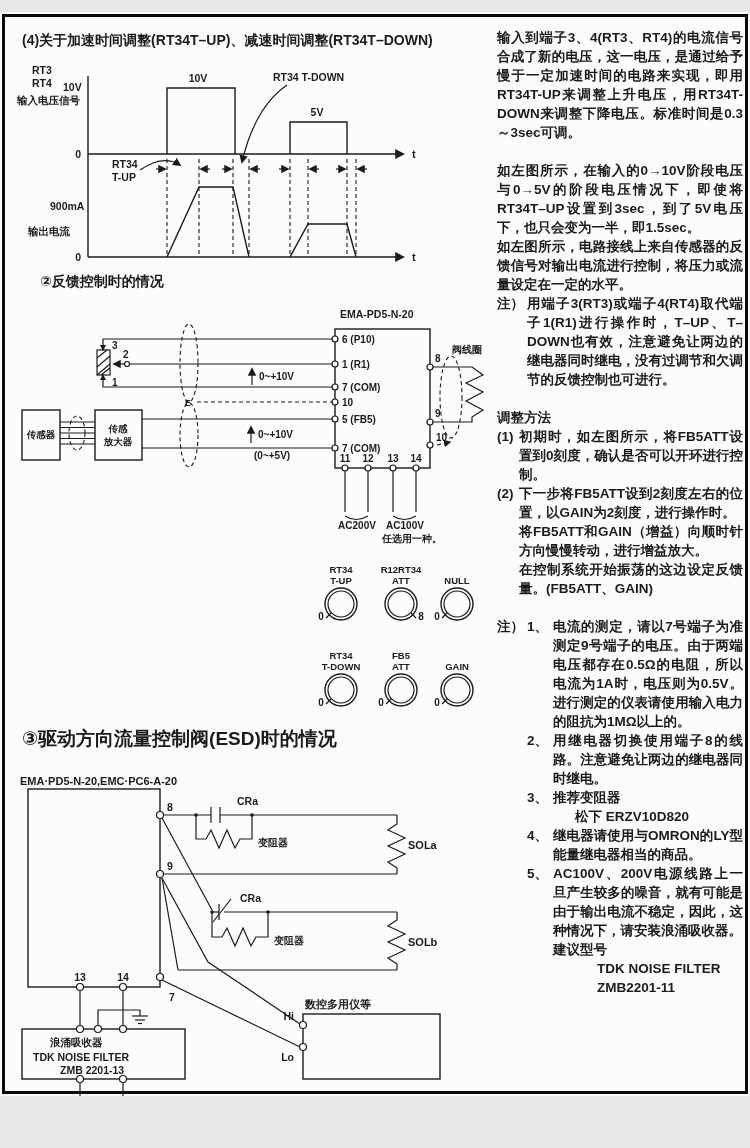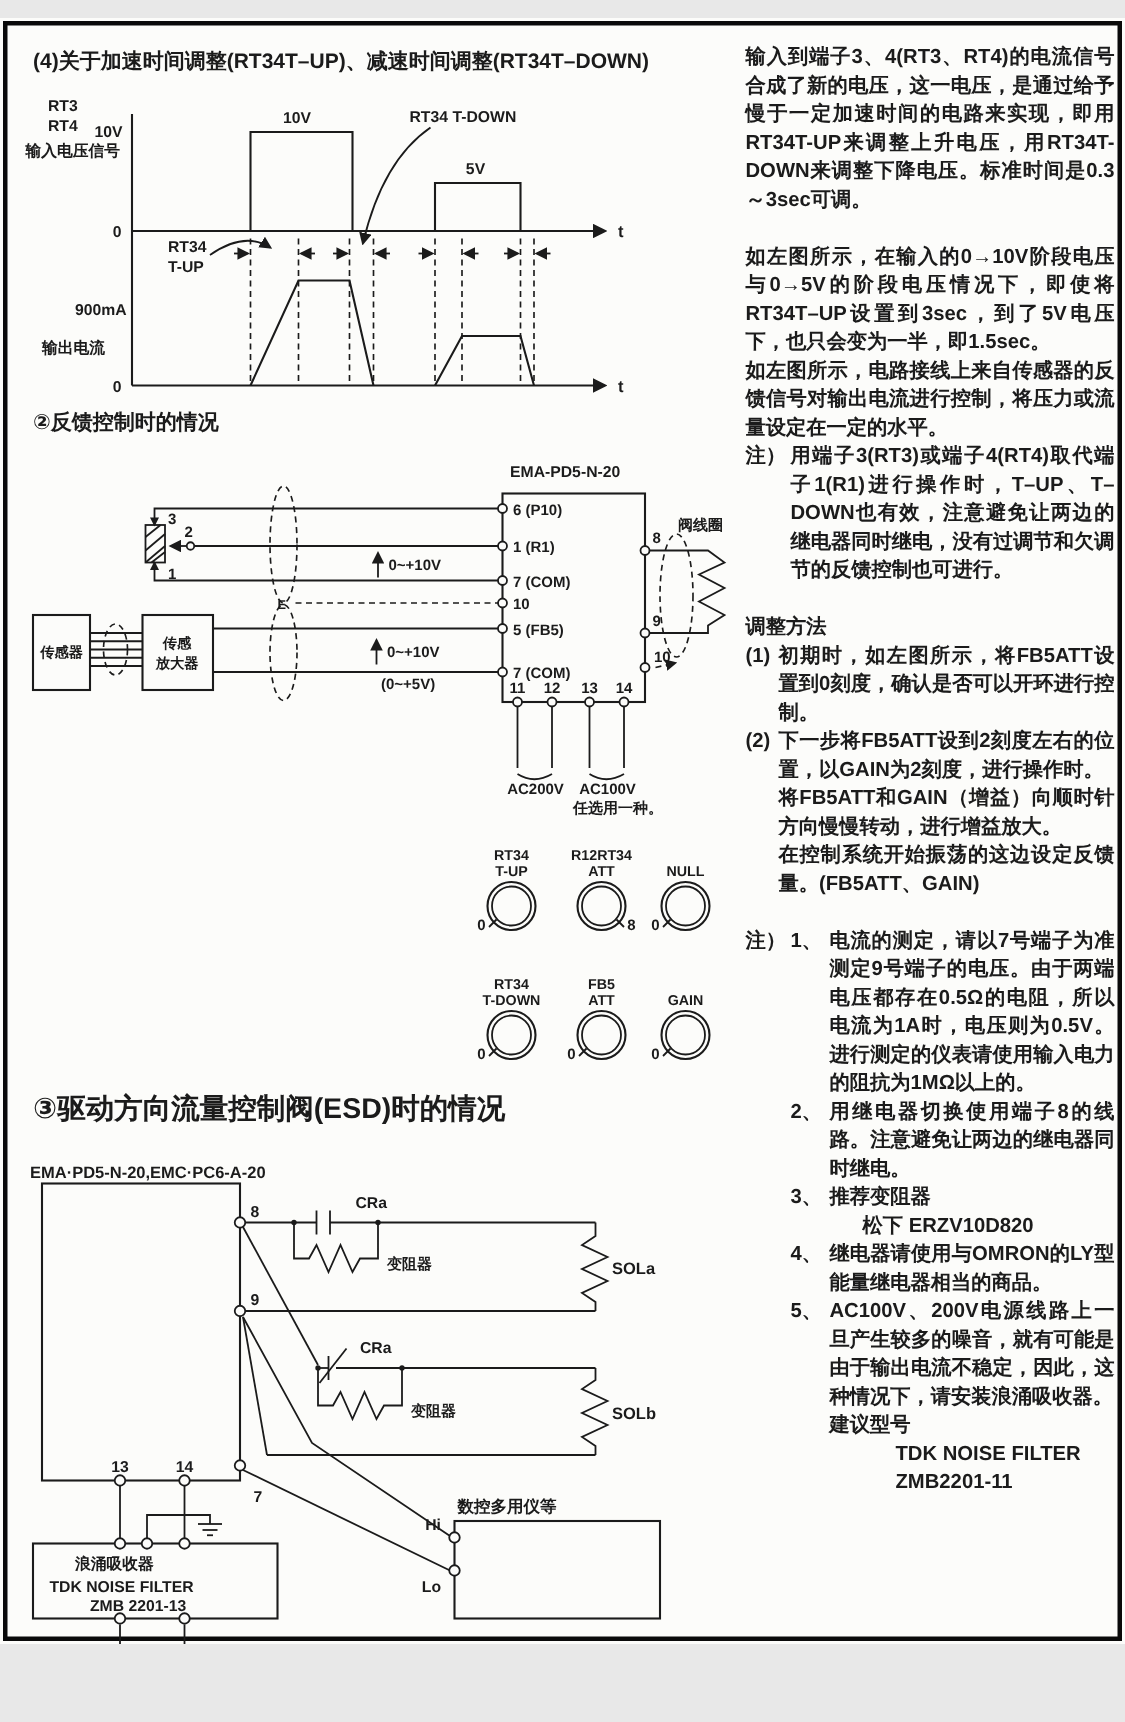--- a/index.html
+++ b/index.html
@@ -1,21 +1,21 @@
 <!DOCTYPE html>
 <html><head>
 <meta charset="utf-8">
 <style>
   html,body{margin:0;padding:0;background:#e8e8e8;}
   .page{position:relative;width:750px;height:1084px;background:#fcfcfa;overflow:hidden;
         font-family:"Liberation Sans","DejaVu Sans",sans-serif;color:#1b1b1b;margin-top:12px;}
   .frame{position:absolute;inset:2px;border:3px solid #0a0a0a;pointer-events:none;}
   .abs{position:absolute;}
   .h1{left:22px;top:20px;width:465px;font-size:14px;font-weight:bold;letter-spacing:0;}
-  .h2a{left:22px;top:261px;font-size:14px;font-weight:bold;}
+  .h2a{left:40px;top:261px;font-size:14px;font-weight:bold;}
   .h2b{left:22px;top:714px;font-size:19px;font-weight:bold;}
   svg{position:absolute;overflow:visible;}
   svg text{fill:#1b1b1b;font-family:"Liberation Sans","DejaVu Sans",sans-serif;font-weight:bold;}
   .t10{font-size:10px;} .t105{font-size:10.5px;} .t11{font-size:11px;} .t9{font-size:9.5px;} .t8{font-size:8.5px;}
   .w{stroke:#1b1b1b;stroke-width:1.4;fill:none;}
   .w2{stroke:#1b1b1b;stroke-width:1.2;fill:none;}
   .dash{stroke:#1b1b1b;stroke-width:1.1;fill:none;stroke-dasharray:4 3;}
   .term{fill:#fcfcfa;stroke:#1b1b1b;stroke-width:1.2;}
   .dot{fill:#1b1b1b;stroke:none;}
   

